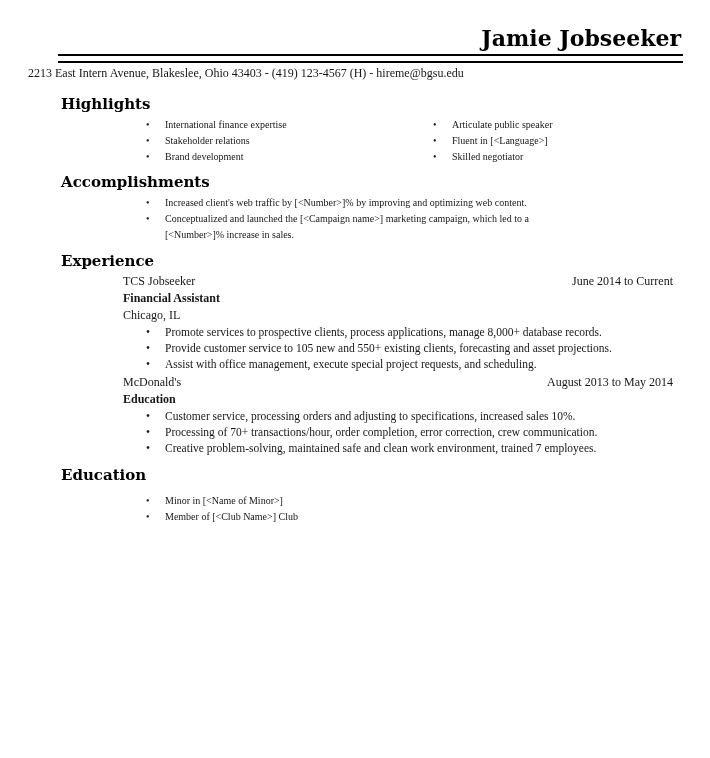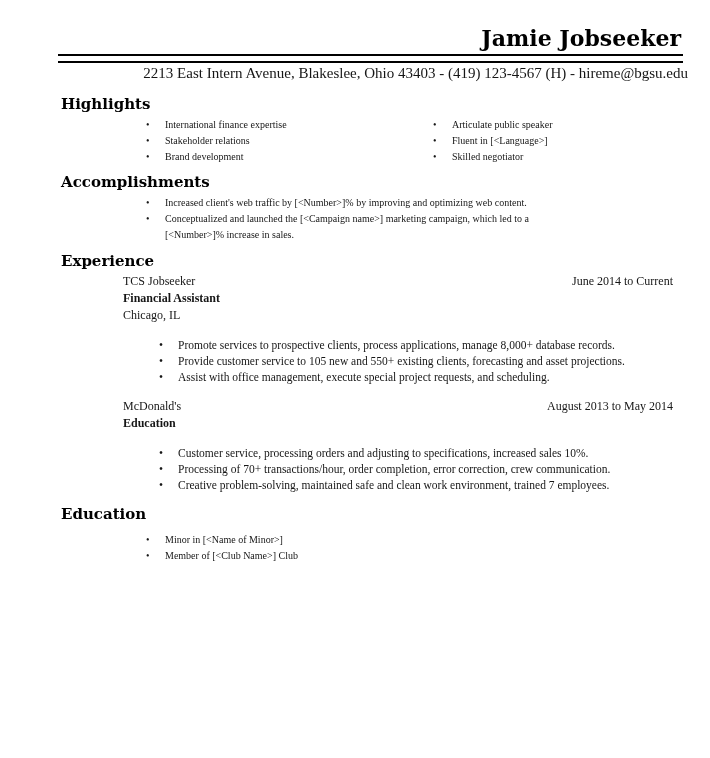--- a/index.html
+++ b/index.html
@@ -16,22 +16,22 @@
     font-family:"DejaVu Serif", serif;
     font-weight:bold; font-size:22px; line-height:26px;
     text-align:right; padding-right:29px; color:#000;
     white-space:nowrap;
   }
   .rule {
     margin:3px 27px 0 30px; height:5px;
     border-top:2px solid #000; border-bottom:2px solid #000;
   }
   .contact {
-    margin-top:3px; text-align:right; padding-right:22px;
-    font-size:15px; line-height:14px;
+    margin-top:3px; text-align:left; padding-right:22px;
+    font-size:12px; line-height:14px;
   }
 
   
   .section { margin:0 37px 0 33px; }
   .sec-highlights { margin-top:16px; }
   .sec-accomplishments { margin-top:9px; }
   .sec-experience { margin-top:10px; }
   .sec-education { margin-top:11px; }
   .section-title {
     font-family:"DejaVu Serif", serif;
@@ -48,21 +48,21 @@
     font-size:10px; line-height:16px; white-space:pre-line;
   }
   ul.bullets li::before { content:"\2022"; position:absolute; left:85px; top:0; }
 
   
   .job { margin-left:62px; margin-top:4px; }
   .job + .job { margin-top:2px; }
   .row { display:flex; justify-content:space-between; font-size:12px; line-height:17px; }
   .bold { font-weight:bold; }
   .plain { font-size:12px; line-height:17px; }
-  ul.bullets-job { list-style:none; margin:13px; padding:0; }
+  ul.bullets-job { list-style:none; margin:0; padding:0; }
   ul.bullets-job li {
     position:relative; padding-left:42px;
     font-size:11.5px; line-height:16px;
   }
   ul.bullets-job li::before { content:"\2022"; position:absolute; left:23px; top:0; }
 
   
   .edu-block { margin-left:62px; margin-top:5px; }
   ul.bullets-edu { margin-top:10px; }
 </style>

